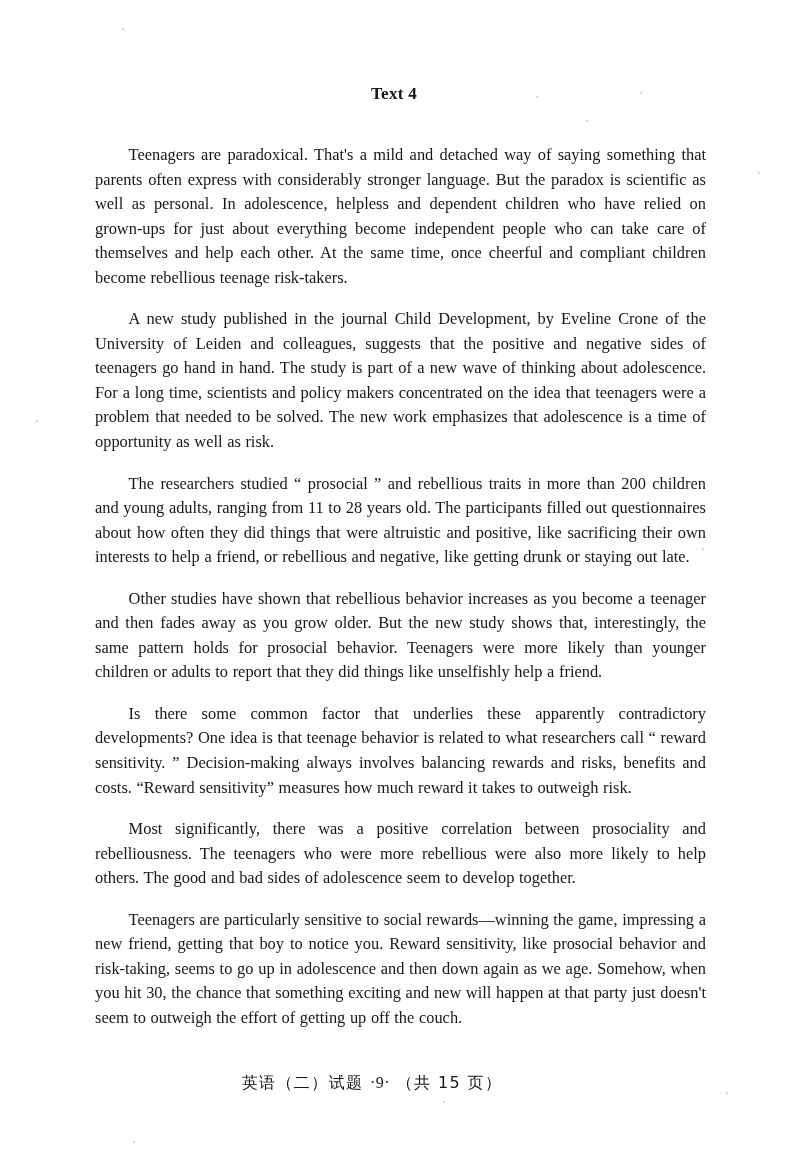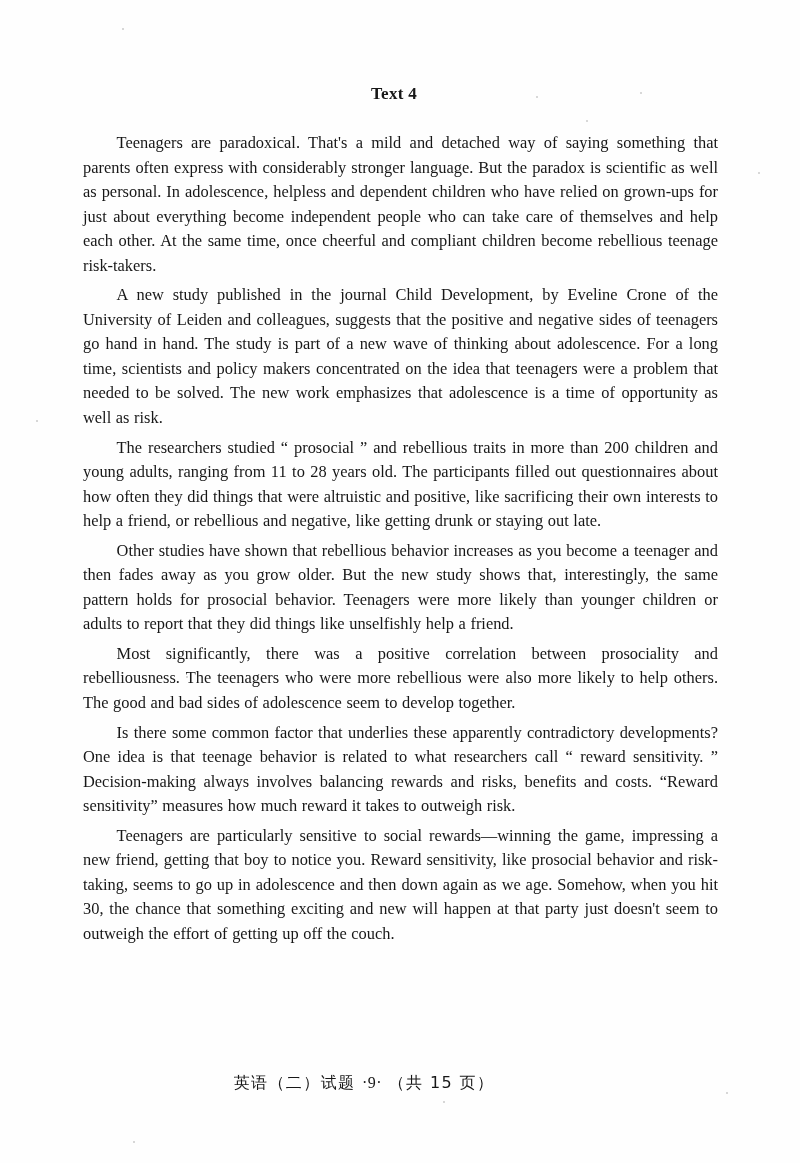--- a/index.html
+++ b/index.html
@@ -55,34 +55,34 @@
     top: 126px;
     left: 78px;
     width: 645px;
     font-size: 16.4px;
     line-height: 24.55px;
     text-align: justify;
     text-justify: inter-word;
     word-spacing: .5px;
   }
   .textblock p {
-    margin: 5px;
+    margin: 17px;
     text-indent: 2.05em;
   }
   .textblock p:last-child {
     text-align: justify;
   }
   .ital {
   }
 
   
   .footer {
     position: absolute;
     top: 1073px;
-    left: 4px;
+    left: 12px;
     width: 720px;
     text-align: center;
     font-size: 16px;
     letter-spacing: 1.4px;
     font-family: "DejaVu Sans", "Liberation Sans", sans-serif;
   }
   .footer .pg {
     font-family: "Liberation Serif", "DejaVu Serif", serif;
     letter-spacing: .5px;
   }
@@ -111,23 +111,23 @@
   <div class="textblock">
 
     <p>Teenagers are paradoxical. That's a mild and detached way of saying something that parents often express with considerably stronger language. But the paradox is scientific as well as personal. In adolescence, helpless and dependent children who have relied on grown-ups for just about everything become independent people who can take care of themselves and help each other. At the same time, once cheerful and compliant children become rebellious teenage risk-takers.</p>
 
     <p><span>A new study published in the journal </span><span class="ital">Child Development</span><span>, by Eveline Crone of the University of Leiden and colleagues, suggests that the positive and negative sides of teenagers go hand in hand. The study is part of a new wave of thinking about adolescence. For a long time, scientists and policy makers concentrated on the idea that teenagers were a problem that needed to be solved. The new work emphasizes that adolescence is a time of opportunity as well as risk.</span></p>
 
     <p>The researchers studied “ prosocial ” and rebellious traits in more than 200 children and young adults, ranging from 11 to 28 years old. The participants filled out questionnaires about how often they did things that were altruistic and positive, like sacrificing their own interests to help a friend, or rebellious and negative, like getting drunk or staying out late.</p>
 
     <p>Other studies have shown that rebellious behavior increases as you become a teenager and then fades away as you grow older. But the new study shows that, interestingly, the same pattern holds for prosocial behavior. Teenagers were more likely than younger children or adults to report that they did things like unselfishly help a friend.</p>
 
+    <p>Is there some common factor that underlies these apparently contradictory developments? One idea is that teenage behavior is related to what researchers call “ reward sensitivity. ” Decision-making always involves balancing rewards and risks, benefits and costs. “Reward sensitivity” measures how much reward it takes to outweigh risk.</p>
+
     <p>Most significantly, there was a positive correlation between prosociality and rebelliousness. The teenagers who were more rebellious were also more likely to help others. The good and bad sides of adolescence seem to develop together.</p>
-
-    <p>Is there some common factor that underlies these apparently contradictory developments? One idea is that teenage behavior is related to what researchers call “ reward sensitivity. ” Decision-making always involves balancing rewards and risks, benefits and costs. “Reward sensitivity” measures how much reward it takes to outweigh risk.</p>
 
     <p>Teenagers are particularly sensitive to social rewards—winning the game, impressing a new friend, getting that boy to notice you. Reward sensitivity, like prosocial behavior and risk-taking, seems to go up in adolescence and then down again as we age. Somehow, when you hit 30, the chance that something exciting and new will happen at that party just doesn't seem to outweigh the effort of getting up off the couch.</p>
 
   </div>
 
   <div class="footer">
     <span>英语（二）试题</span>
     <span class="pg">·9·</span>
     <span>（共 15 页）</span>
   </div>

